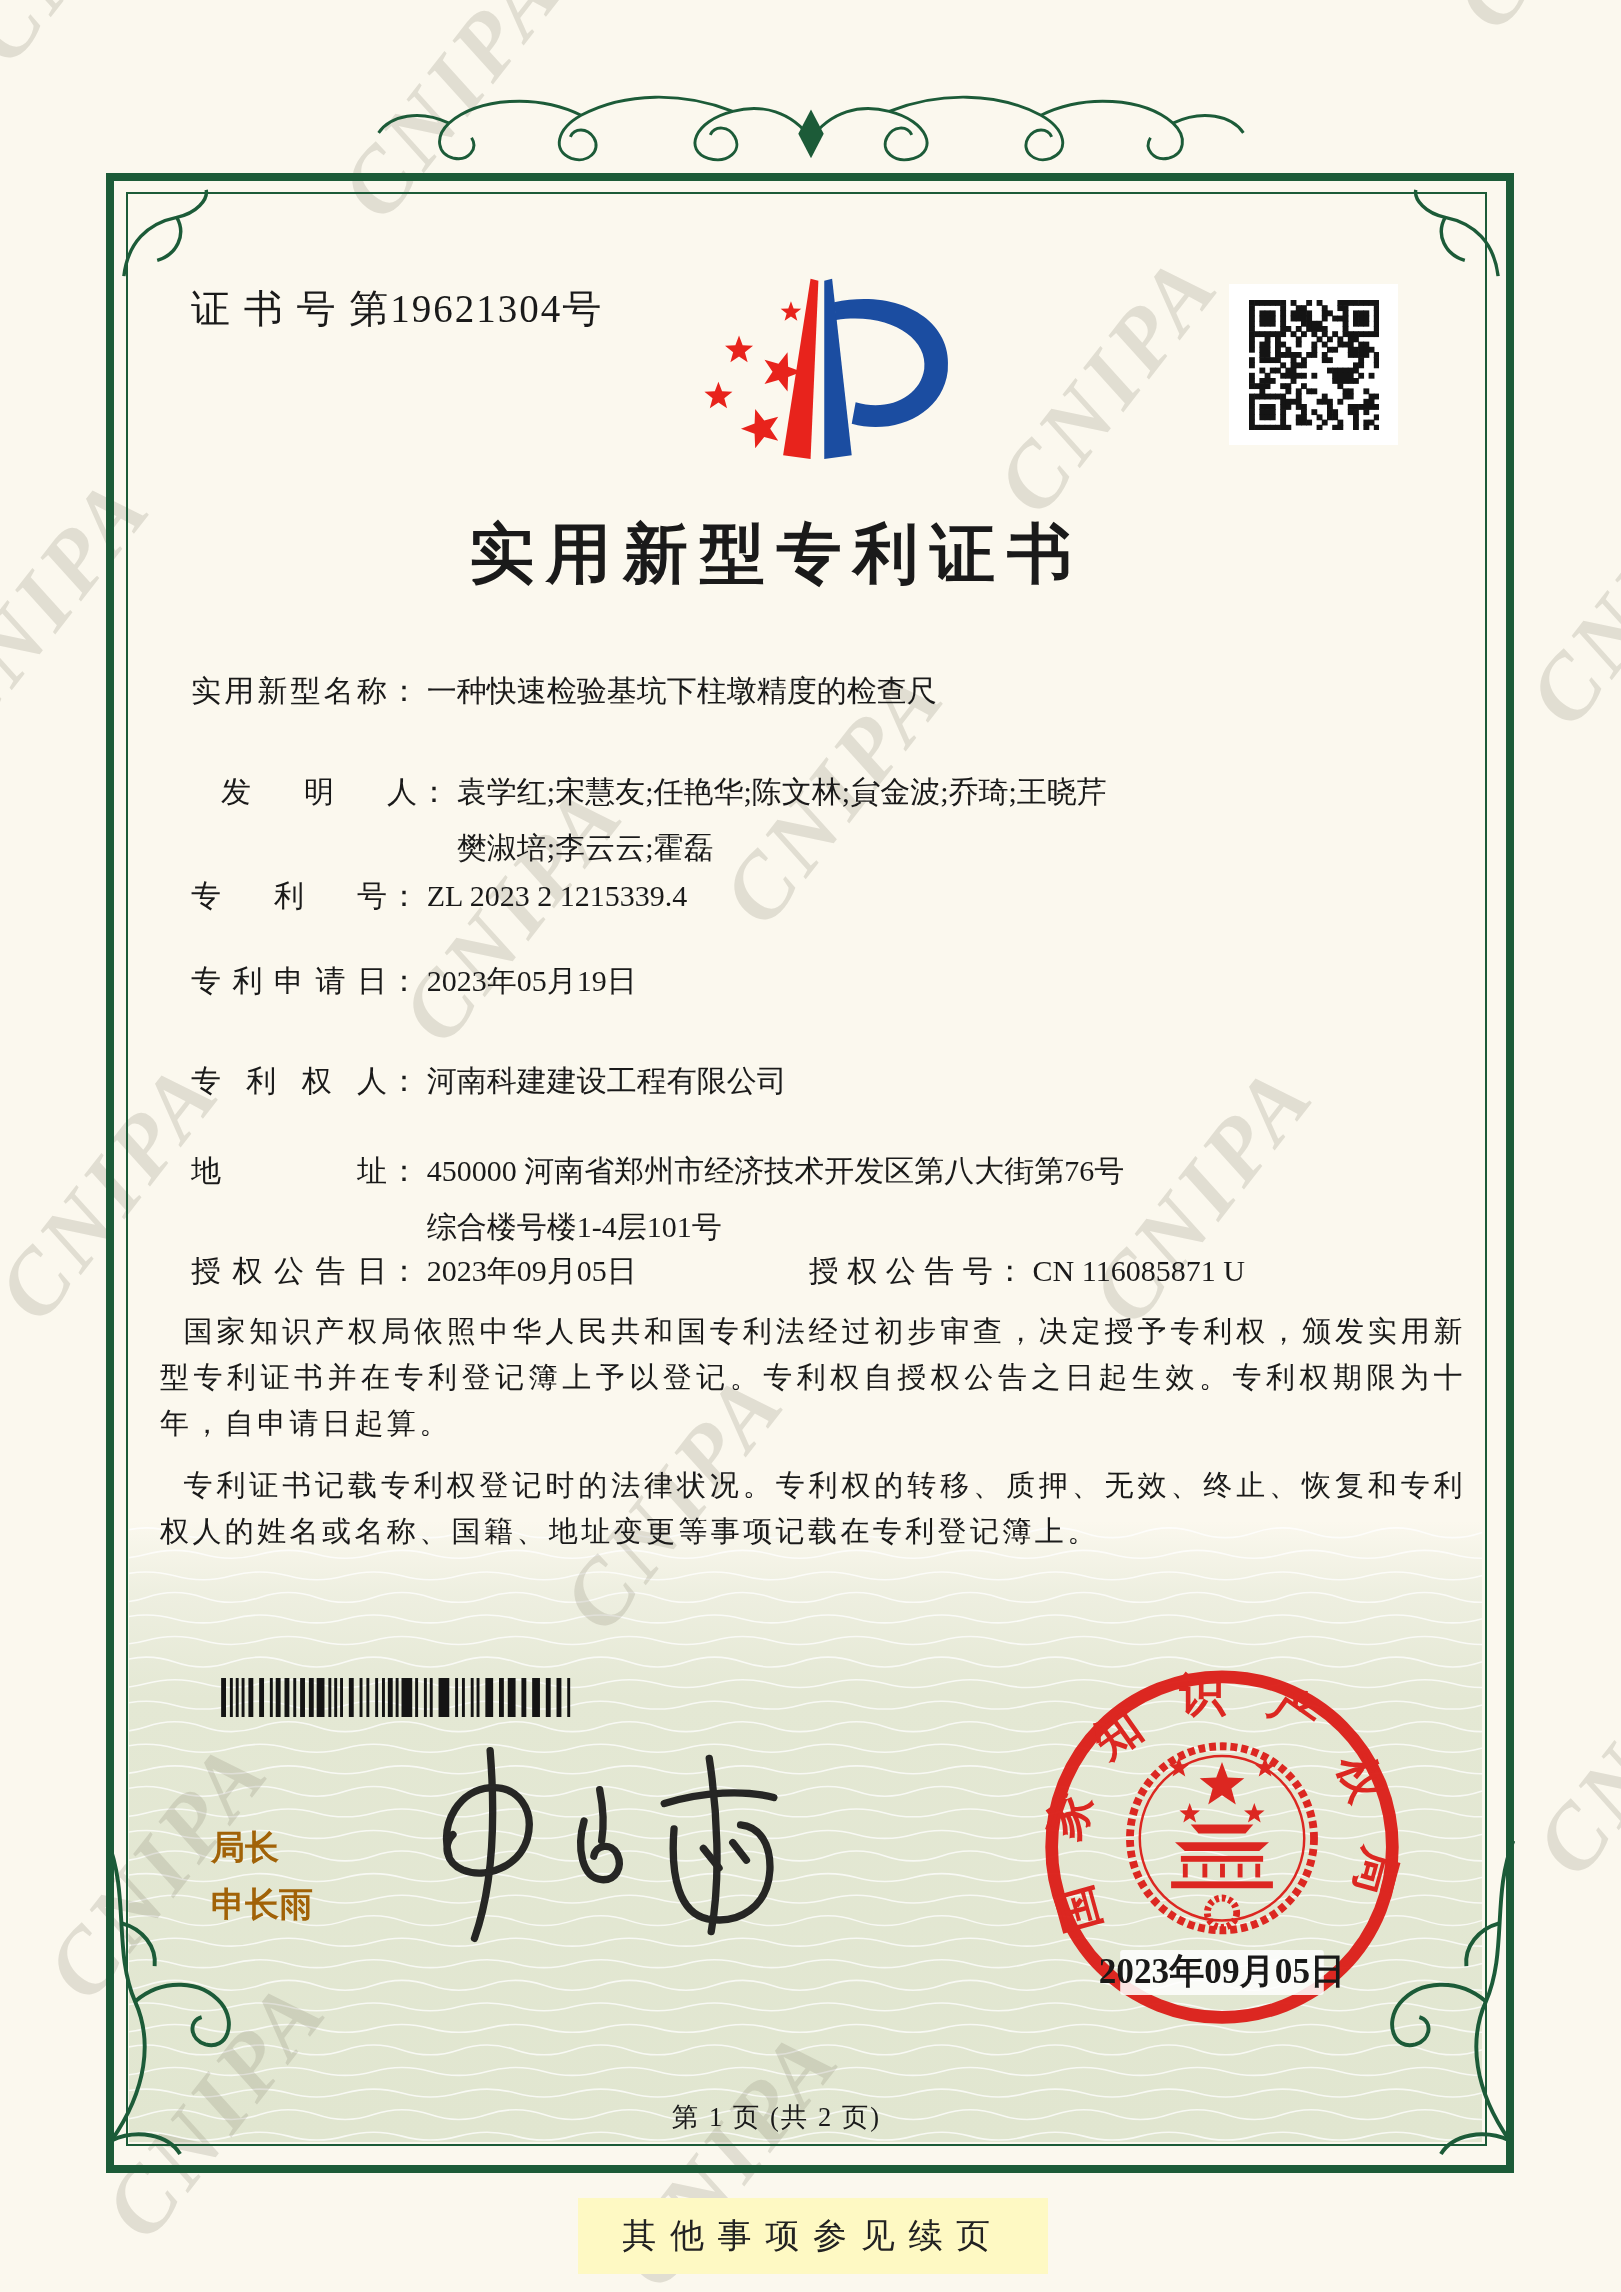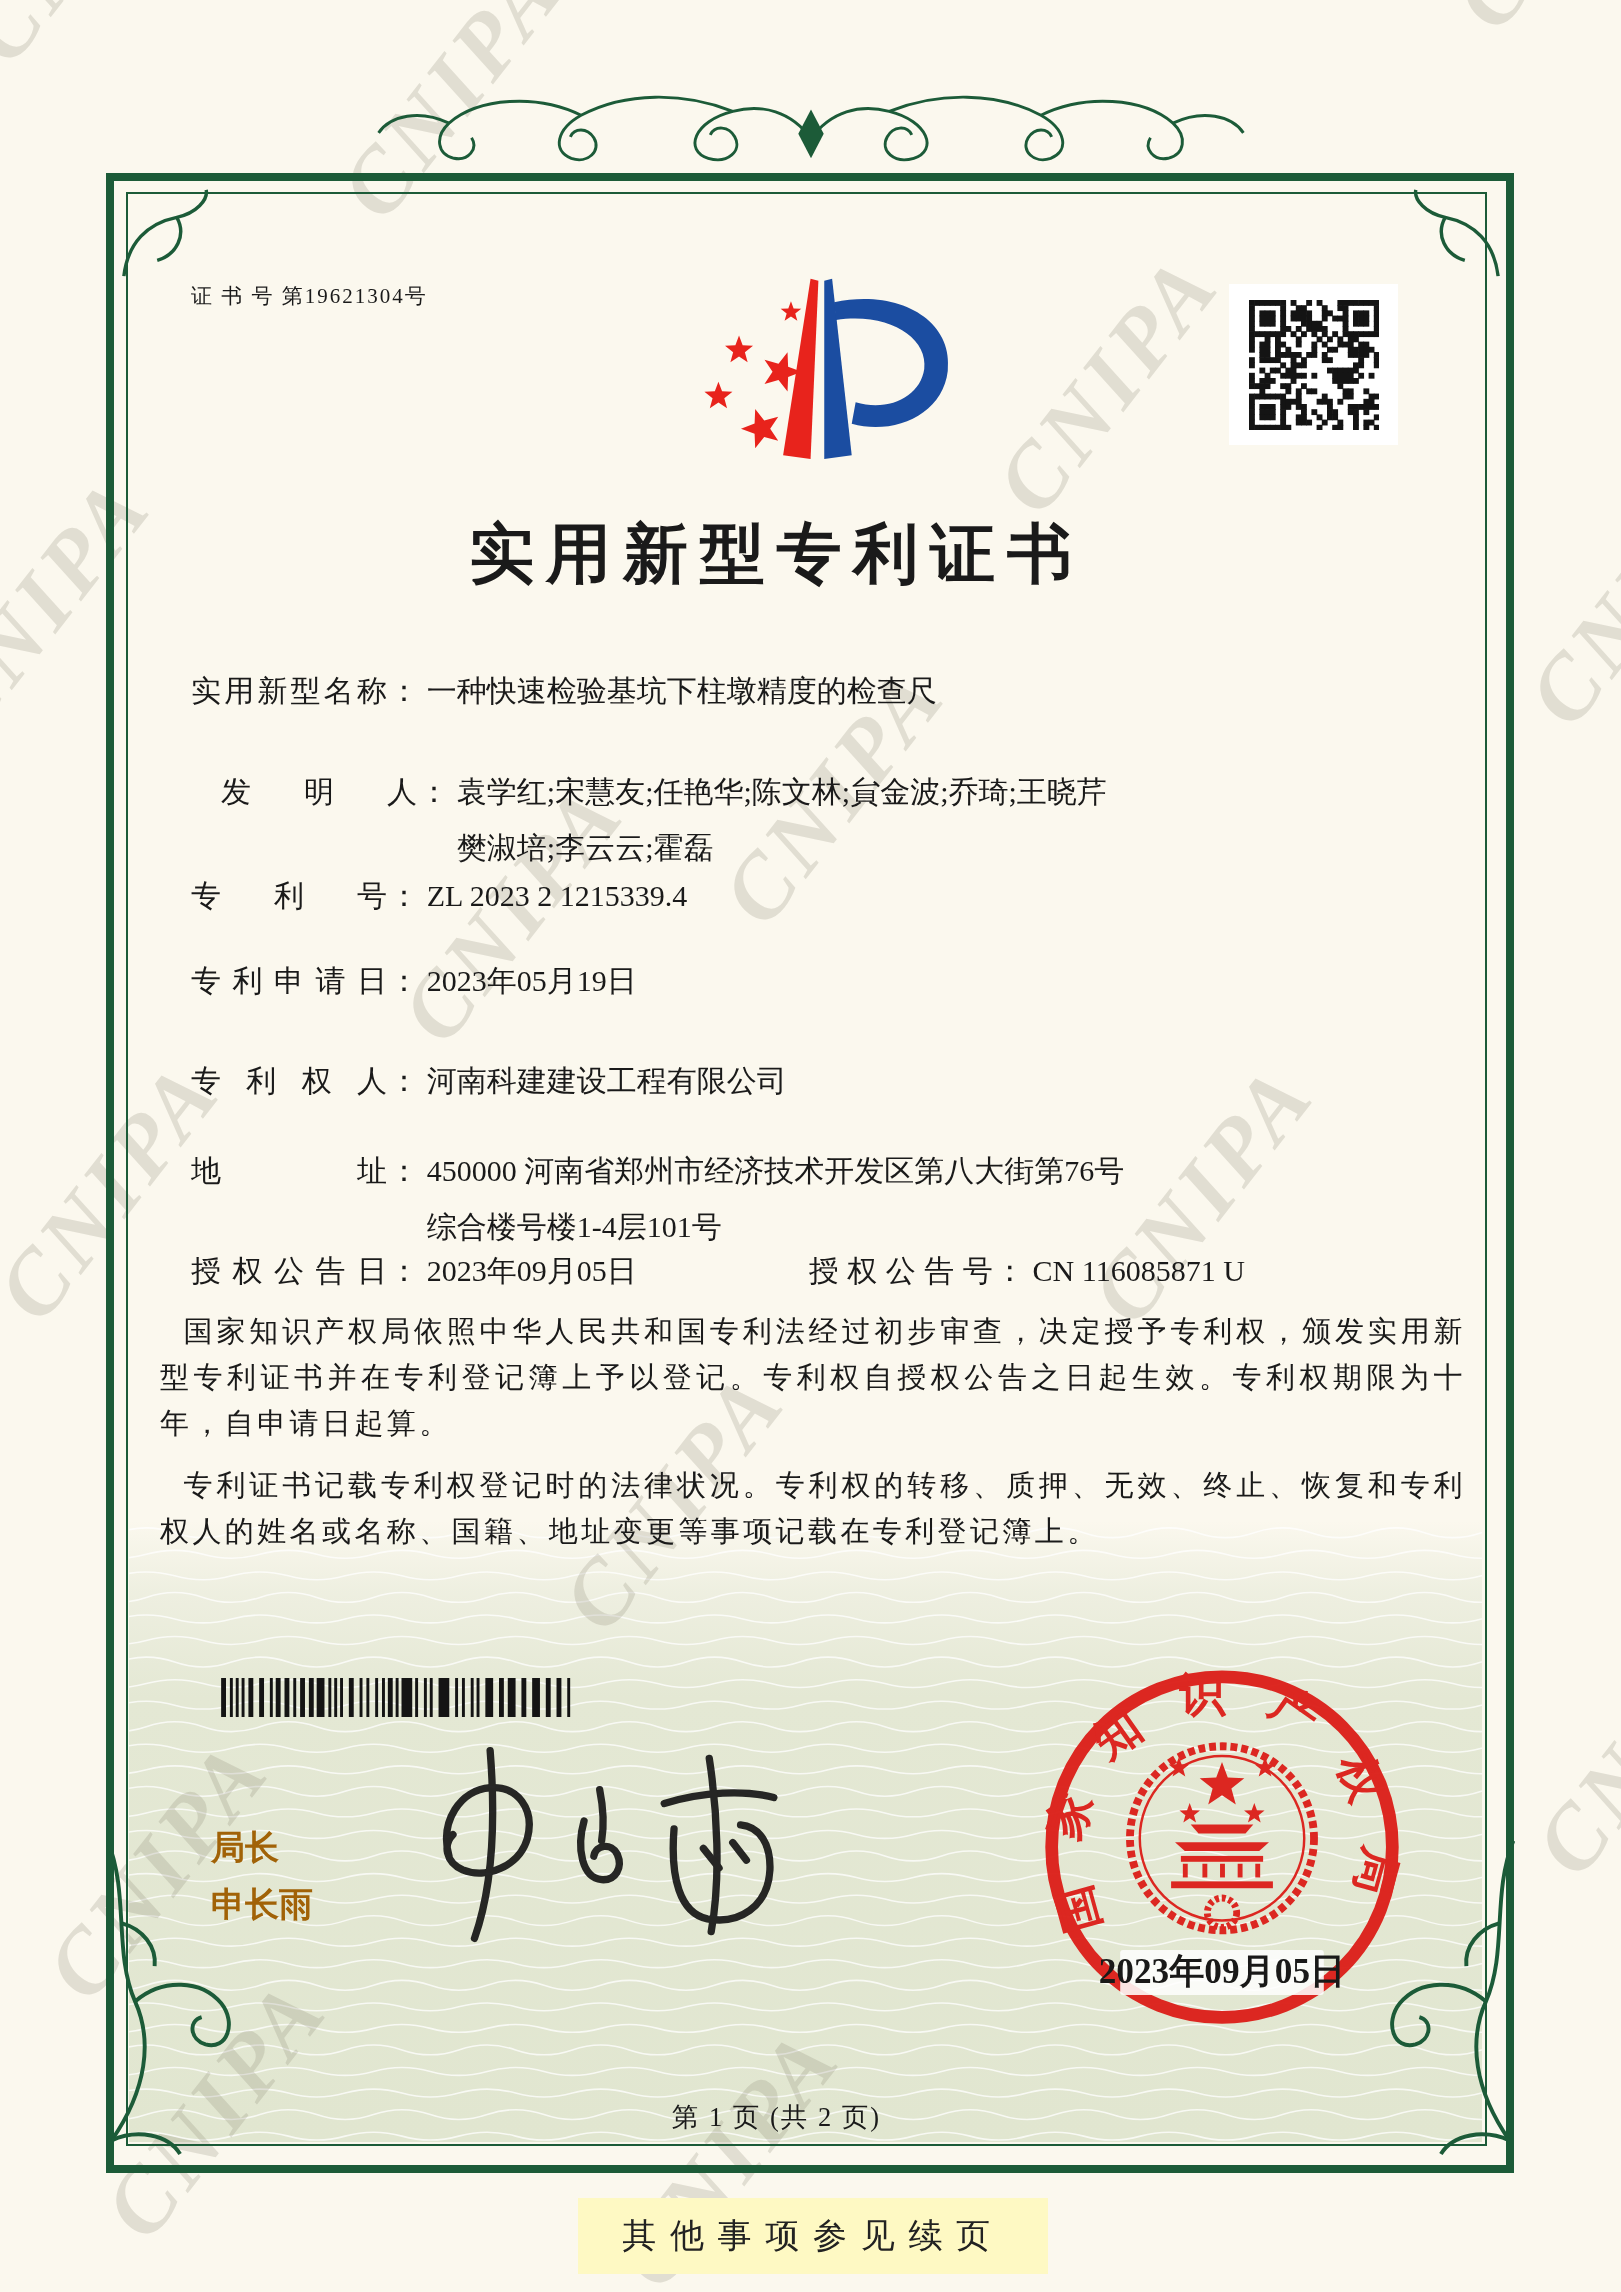--- a/index.html
+++ b/index.html
@@ -15,21 +15,21 @@
         background:linear-gradient(180deg, rgba(228,232,214,0) 0px, rgba(228,232,214,0.55) 69px,
                    #e4e8d4 176px, #e1e6d0 100%);}
   .guil svg{position:absolute;left:0;top:0;}
   
   .b-outer{position:absolute;z-index:3;left:106px;top:173px;width:1392px;height:1984px;
            border:8.8px solid #1c5b38;}
   .b-inner{position:absolute;z-index:3;left:126px;top:192px;width:1357px;height:1950px;
            border:2px solid #1c5b38;}
   .orn{position:absolute;z-index:3;}
   
-  .certno{position:absolute;z-index:4;left:191px;top:282px;font-size:21px;letter-spacing:2px;}
+  .certno{position:absolute;z-index:4;left:191px;top:282px;font-size:39px;letter-spacing:2px;}
   .logo{position:absolute;z-index:4;left:642px;top:255px;}
   .qrbox{position:absolute;z-index:4;left:1229px;top:284px;width:169px;height:161px;background:#fff;
          display:flex;align-items:center;justify-content:center;}
   .title{position:absolute;z-index:4;left:0;width:1553px;top:510px;text-align:center;
          font-size:65px;font-weight:bold;letter-spacing:11.8px;}
   .row{position:absolute;z-index:4;left:191px;display:flex;align-items:flex-start;
        font-size:30px;line-height:56px;}
   .flabel{flex:none;width:196px;text-align:justify;text-align-last:justify;font-family:Liberation Serif, serif;}
   .flabel2{flex:none;width:184px;text-align:justify;text-align-last:justify;}
   .colon{flex:none;margin:0 7.8px 0 2px;}

